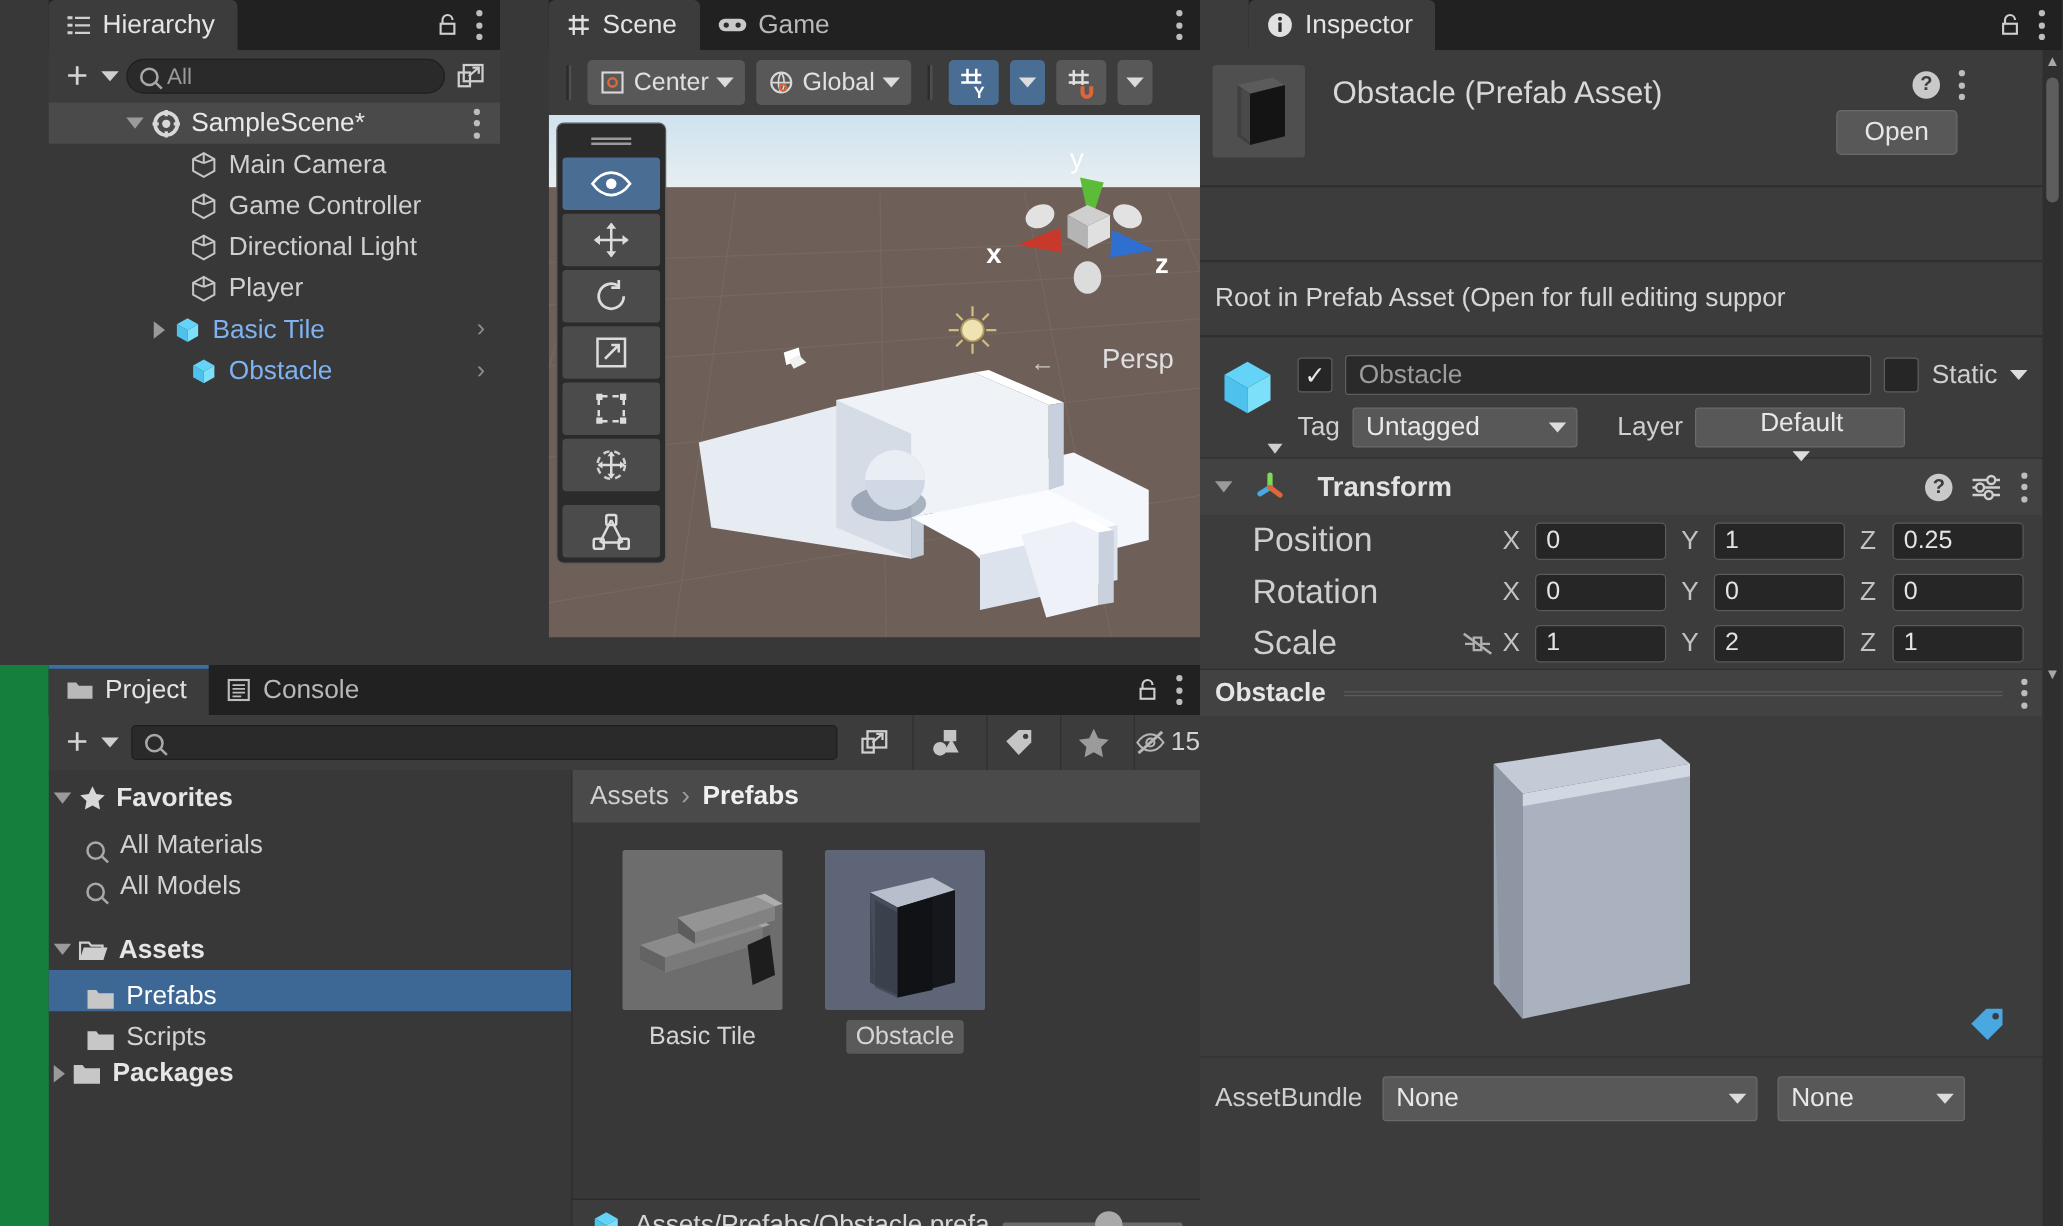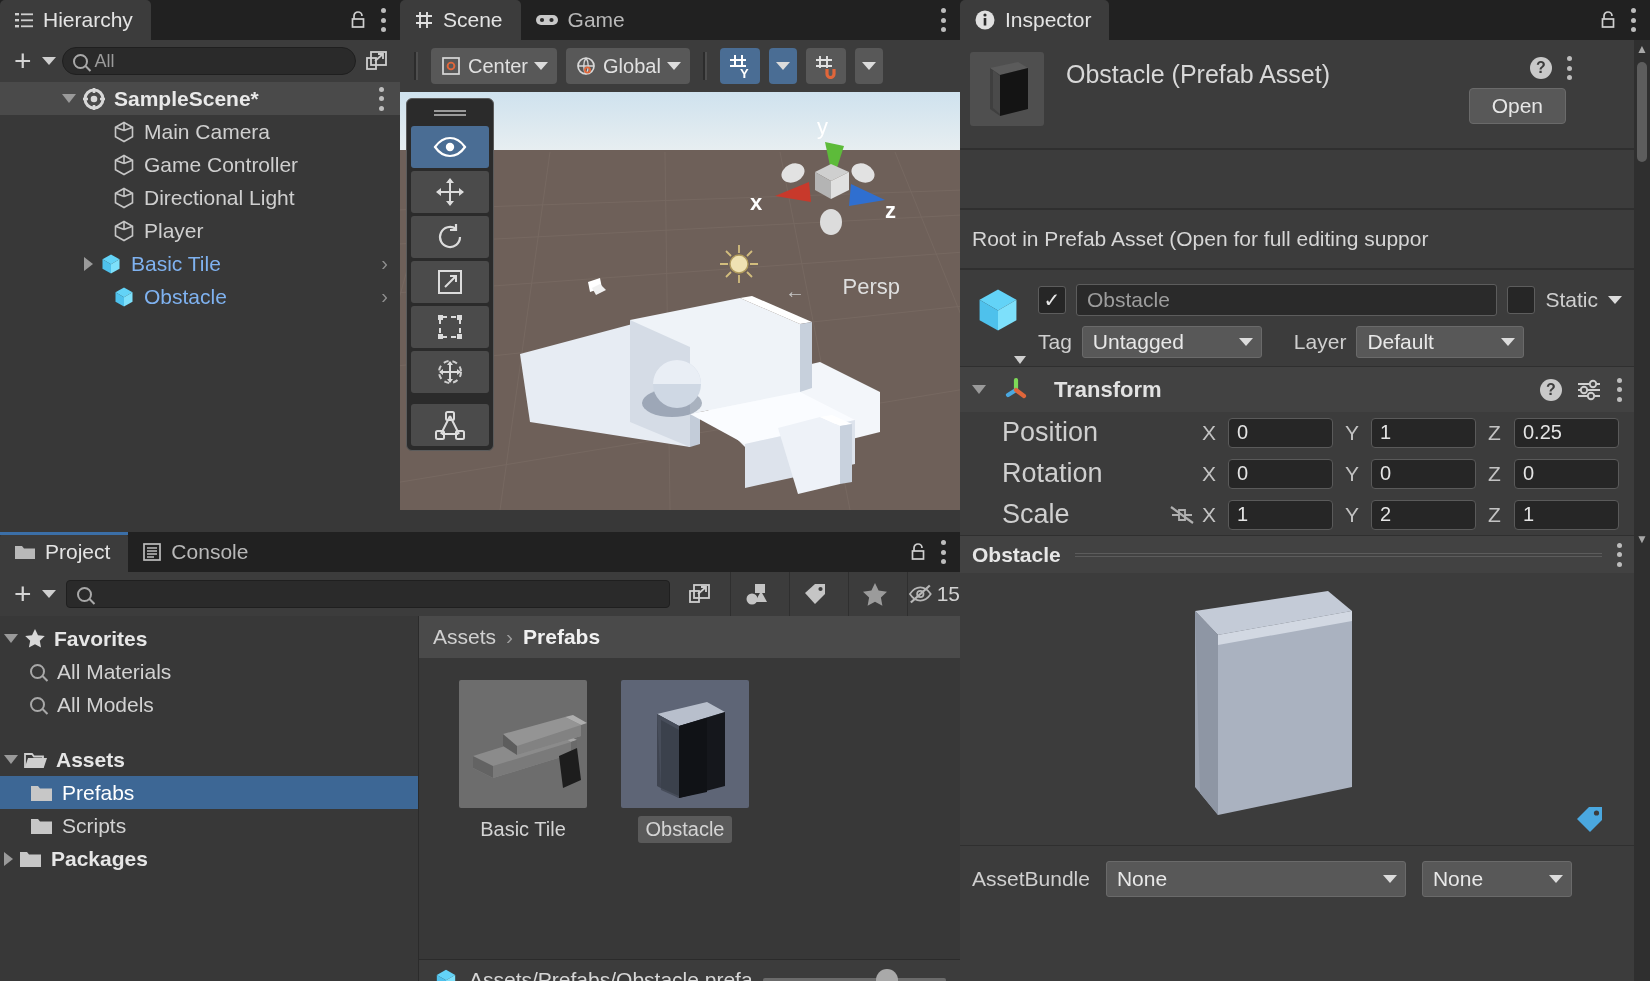--- a/index.html
+++ b/index.html
@@ -7,21 +7,21 @@
     width: 1650px; height: 981px;
     background: #383838;
     font-family: "Liberation Sans", sans-serif;
     overflow: hidden;
     color: #d2d2d2;
     -webkit-font-smoothing: antialiased;
   }
   .root { position: relative; width: 1650px; height: 981px; }
 
   
-  .panel { position: absolute; background: #383838; }
+  .panel { position: absolute; background: #383838; padding-left: 39px; }
   .tabbar { background: #212121; height: 40px; display: flex; align-items: stretch; position: relative; }
   .tab {
     display: flex; align-items: center; gap: 9px;
     padding: 0 18px 0 14px; font-size: 21px; color: #b8b8b8;
     background: transparent; position: relative;
   }
   .tab.active { background: #3c3c3c; color: #e4e4e4; border-top-left-radius: 5px; border-top-right-radius: 5px;}
   .tab.active.accent::before{
     content:""; position:absolute; left:0; right:0; top:0; height:3px; background:#3b6fa8;
   }
@@ -37,21 +37,21 @@
   .caret-dn { width:0;height:0;border-left:7px solid transparent;border-right:7px solid transparent;border-top:8px solid #cfcfcf; }
   .searchbox {
     flex: 1; height: 28px; background: #2a2a2a; border: 1px solid #1f1f1f; border-radius: 14px;
     display: flex; align-items: center; gap: 7px; padding: 0 10px; font-size: 18px; color: #9a9a9a;
   }
   .mag { width: 15px; height: 15px; border: 2px solid #a8a8a8; border-radius: 50%; position: relative; flex:none;}
   .mag::after { content:""; position: absolute; width: 2px; height: 7px; background: #a8a8a8; right: -3px; bottom: -5px; transform: rotate(-45deg); }
   .icon-btn { width: 30px; height: 28px; display:flex;align-items:center;justify-content:center; }
 
   .row { height: 33px; display: flex; align-items: center; font-size: 21px; color: #cfcfcf; padding-left: 6px; position: relative;}
-  .row.scene-row { background: #4a4a4a; font-weight: bold; color: #e9e9e9; }
+  .row.scene-row { background: #4a4a4a; font-weight: normal; color: #e9e9e9; }
   .row.sel-blue { color: #7fb2f0; }
   .tri { width: 0;height:0;border-top:7px solid transparent;border-bottom:7px solid transparent;border-left:9px solid #9a9a9a; margin-right:6px;}
   .tri.open { border-left:7px solid transparent;border-right:7px solid transparent;border-top:9px solid #9a9a9a; border-bottom:none; }
   .chev-r { margin-left:auto; margin-right: 12px; color:#8e8e8e; font-size: 20px;}
 
   svg.ic { display:block; }
 
   
   #scene { left: 400px; top: 0; width: 560px; height: 510px; background:#383838; }
   .sc-tabbar { background:#212121; height:40px; display:flex; }
@@ -145,21 +145,21 @@
   .glabel.sel { background:#5a5a5a; }
   .p-status { position:absolute; left:0; right:0; bottom:0; height:40px; background:#3c3c3c; display:flex;align-items:center;gap:10px;padding-left:14px; border-top:1px solid #2b2b2b;}
   .p-status .path { font-size:21px;color:#d7d7d7; white-space:nowrap; overflow:hidden; max-width:380px;}
   .slider { flex:1; display:flex; align-items:center; margin-right: 14px;}
   .strack { flex:1;height:4px;background:#6b6b6b;border-radius:2px;position:relative;}
   .sknob { position:absolute; right: 48px; top:-9px; width:22px;height:22px;border-radius:50%;background:#a9a9a9;}
 
   .trow { height: 33px; display:flex;align-items:center; font-size:21px; color:#d2d2d2; padding-left:4px;}
   .trow.bold { font-weight:bold; color:#e6e6e6; }
   .trow.selected { background:#3d6795; color:#ffffff;}
-  .indent1 { padding-left: 30px; }
+  .indent1 { padding-left: 30px; align-items: flex-end; }
 </style>
 </head>
 <body>
 
 <div class="root">
 
   <div class="panel" id="hierarchy">
     <div class="tabbar">
       <div class="tab active">
         <span>
@@ -751,21 +751,21 @@
             <span class="lbl">Static</span>
             <span class="caret-sm"></span>
           </div>
           <div class="taglayer">
             <span class="lbl">Tag</span>
             <span class="dd" style="width:180px;">
               <span>Untagged</span>
               <span class="caret-sm"></span>
             </span>
             <span class="lbl" style="margin-left:22px;">Layer</span>
-            <span class="dd" style="width:168px;">
+            <span class="dd" style="width:168px;flex-direction:column;">
               <span>Default</span>
               <span class="caret-sm"></span>
             </span>
           </div>
         </div>
       </div>
 
       <div class="comp-head">
         <span class="tri open"></span>
         <span>

